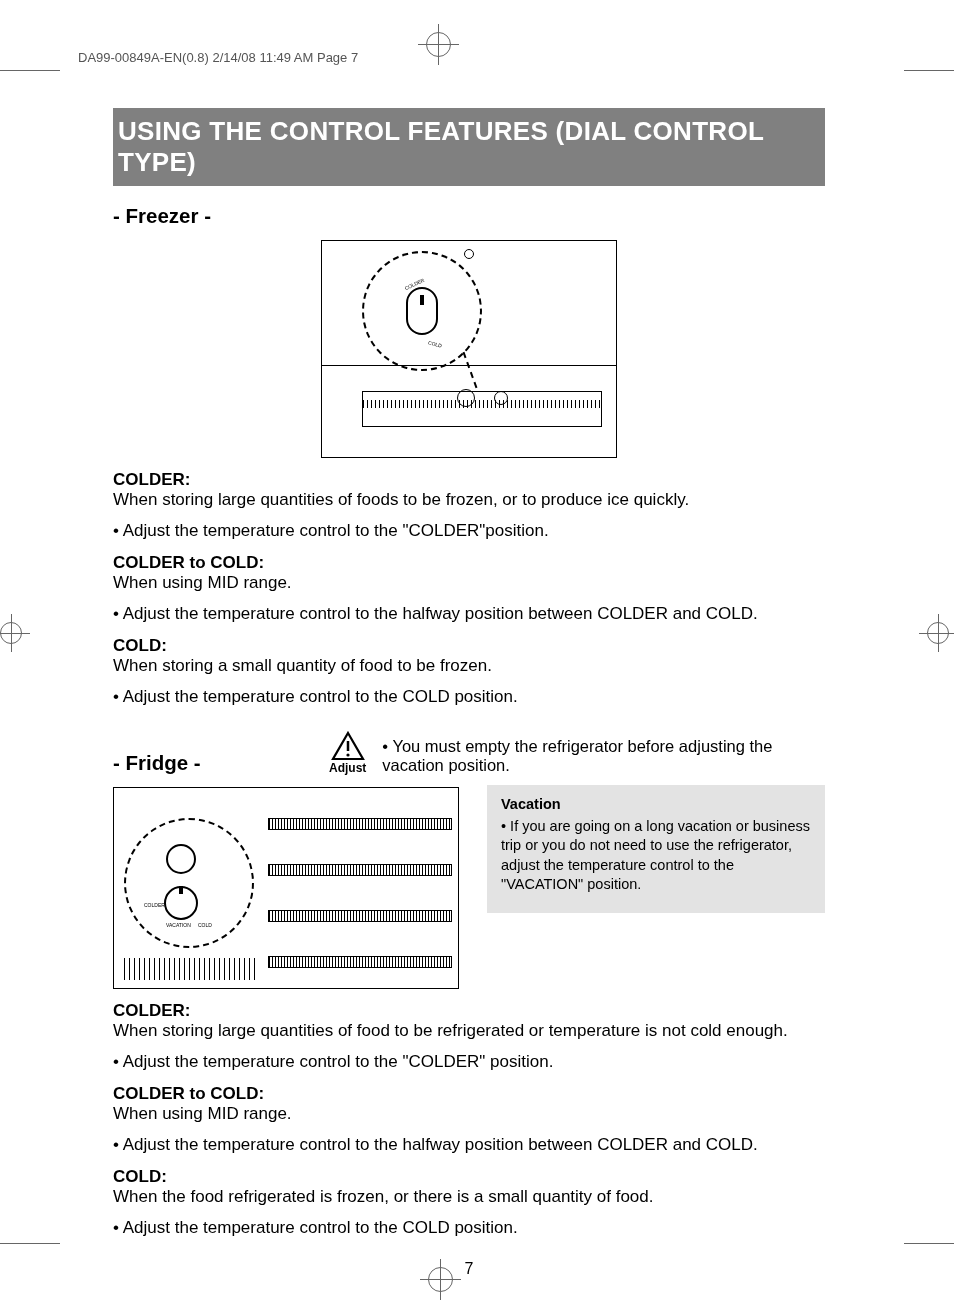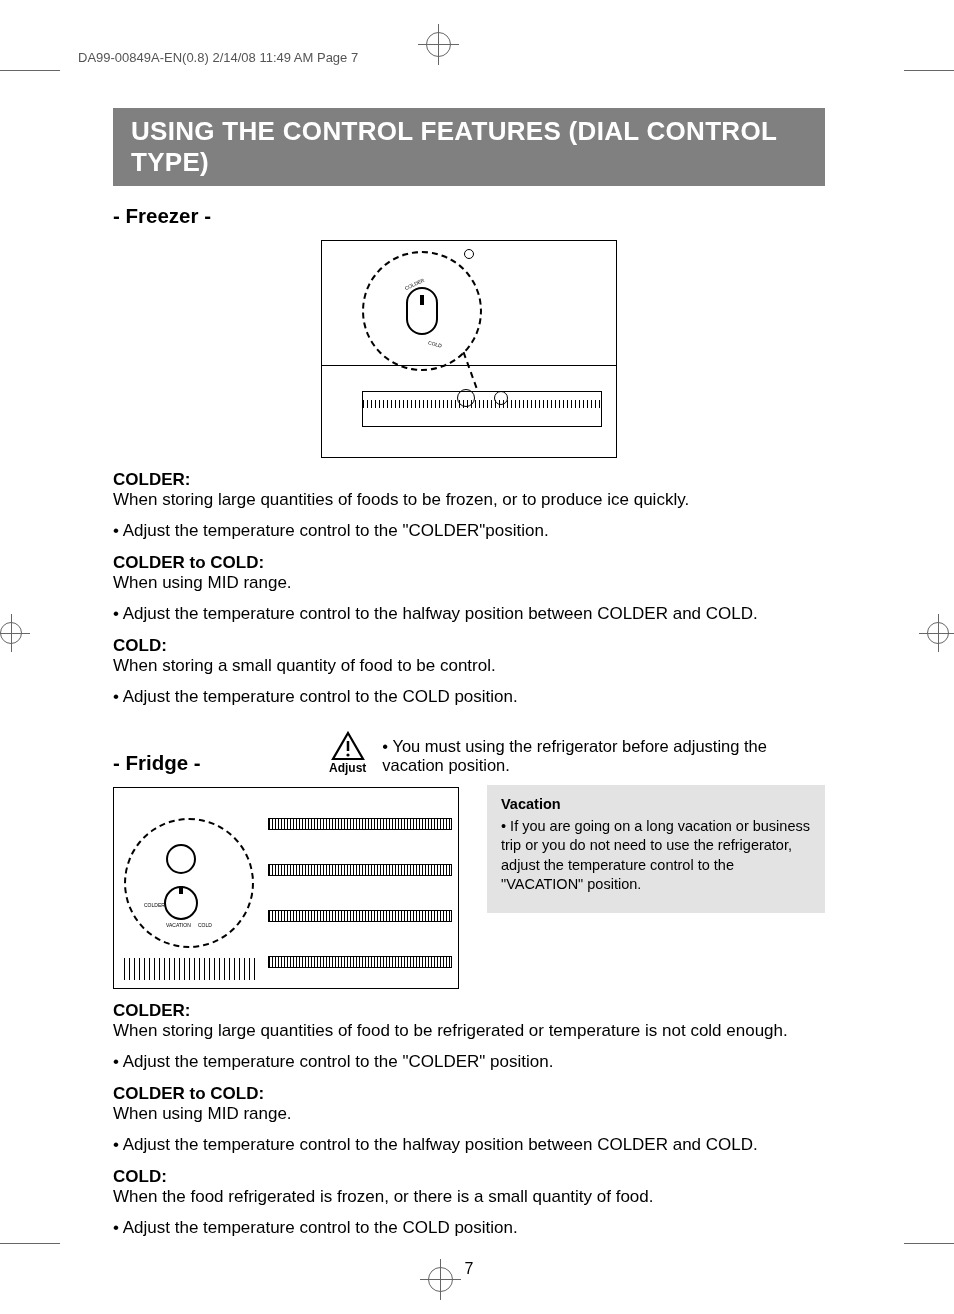--- a/index.html
+++ b/index.html
@@ -48,21 +48,21 @@
       position: absolute;
       top: 108px;
       left: 113px;
       width: 712px;
     }
     .title-bar {
       background: #808080;
       color: #fff;
       font-size: 26px;
       font-weight: bold;
-      padding: 8px 18px;
+      padding: 8px 5px;
       letter-spacing: 0.3px;
       font-family: Arial, sans-serif;
     }
     .section-label {
       font-size: 20.5px;
       font-weight: bold;
       margin-top: 18px;
     }
     
     .diagram-freezer {
@@ -317,34 +317,34 @@
 
   <div class="b-heading">COLDER:</div>
   <div class="b-sub">When storing large quantities of foods to be frozen, or to produce ice quickly.</div>
   <div class="bullet">• Adjust the temperature control to the "COLDER"position.</div>
 
   <div class="b-heading">COLDER to COLD:</div>
   <div class="b-sub">When using MID range.</div>
   <div class="bullet">• Adjust the temperature control to the halfway position between COLDER and COLD.</div>
 
   <div class="b-heading">COLD:</div>
-  <div class="b-sub">When storing a small quantity of food to be control.</div>
+  <div class="b-sub">When storing a small quantity of food to be frozen.</div>
   <div class="bullet">• Adjust the temperature control to the COLD position.</div>
 
   <div class="fridge-row">
     <div class="section-label" style="margin-top:0; min-width:200px;">- Fridge -</div>
     <div class="caution-block">
       <svg class="caution-icon-svg" viewBox="0 0 34 30">
         <polygon points="17,2 32,28 2,28" fill="none" stroke="#000" stroke-width="2.2"></polygon>
         <line x1="17" y1="10" x2="17" y2="20" stroke="#000" stroke-width="2.5"></line>
         <circle cx="17" cy="24" r="1.6" fill="#000"></circle>
       </svg>
       <span>Adjust</span>
     </div>
-    <div class="caution-text-right">• You must using the refrigerator before adjusting the vacation position.</div>
+    <div class="caution-text-right">• You must empty the refrigerator before adjusting the vacation position.</div>
   </div>
 
   <div class="fridge-diagram-row">
     <div class="diagram-fridge">
       <div class="fridge-dial-zoom">
         <div class="fridge-dial1"></div>
         <div class="fridge-dial2"></div>
         <span class="dial-fr-label dfl-colder">COLDER</span>
         <span class="dial-fr-label dfl-cold">COLD</span>
         <span class="dial-fr-label dfl-vac">VACATION</span>

